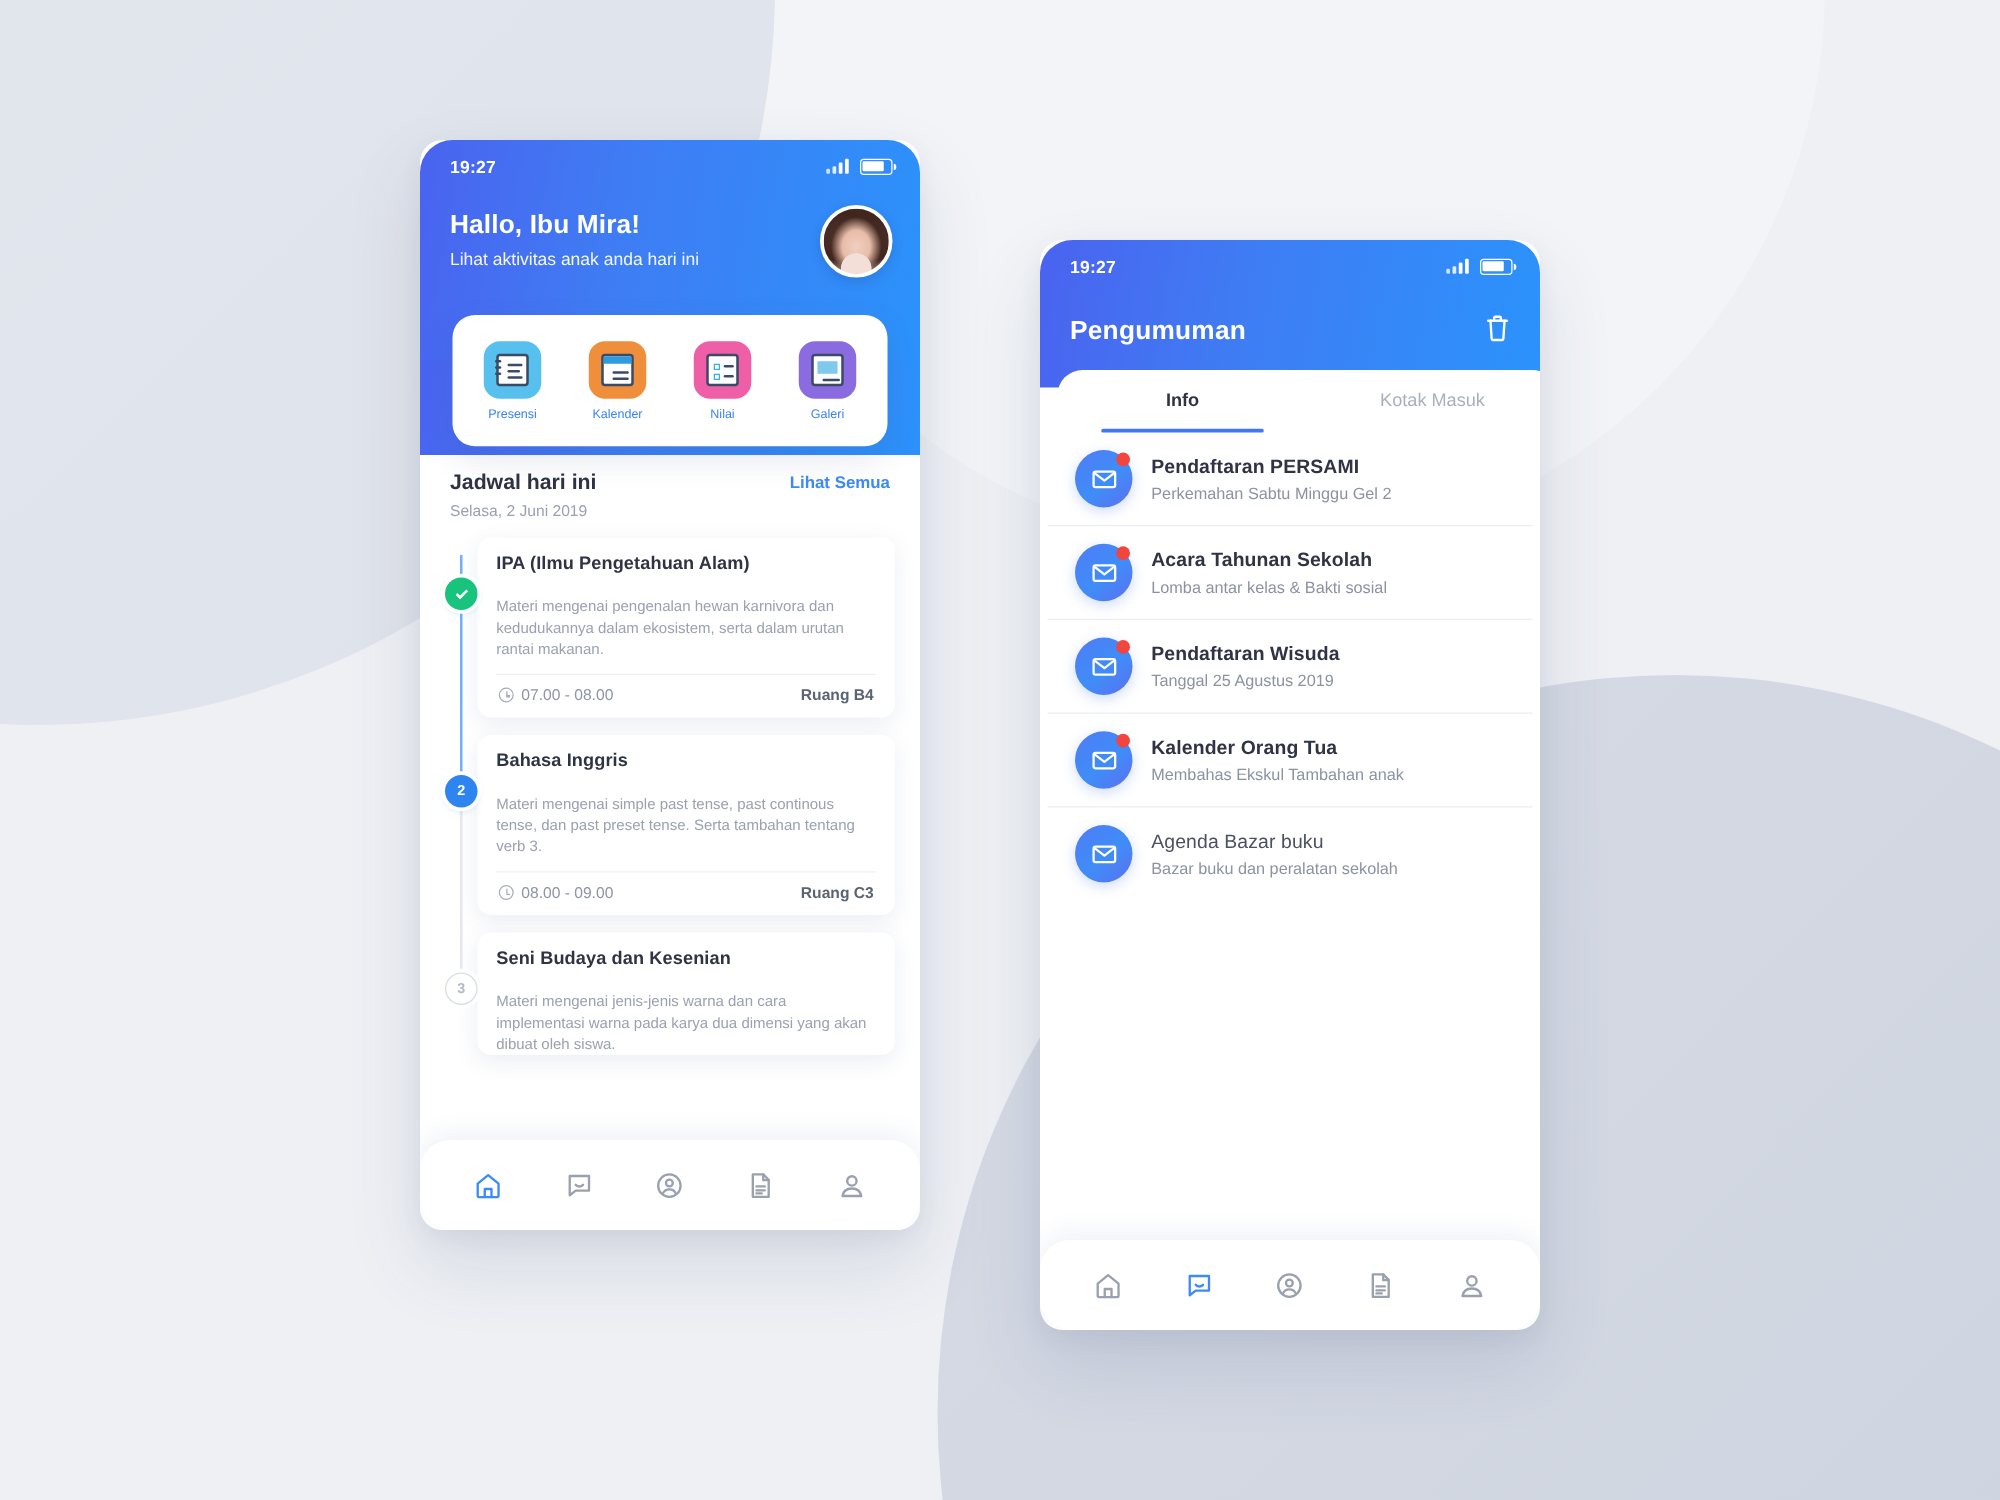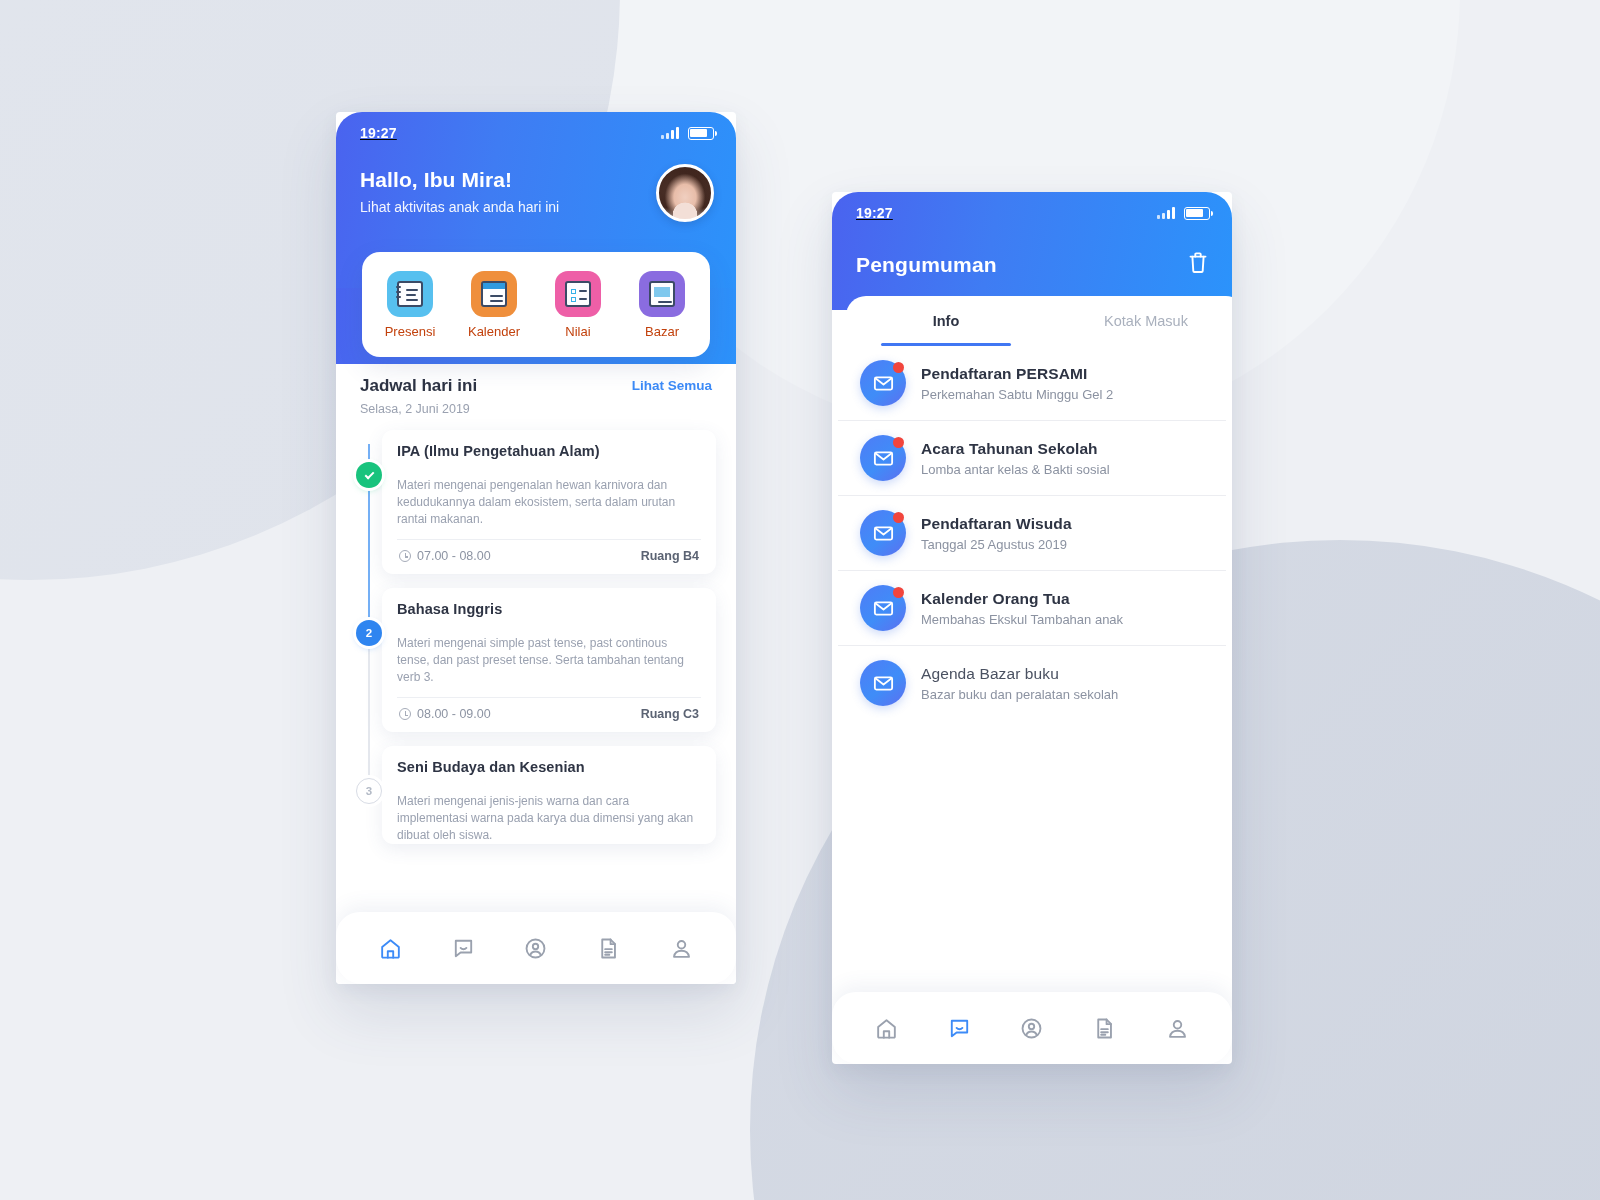--- a/index.html
+++ b/index.html
@@ -34,24 +34,23 @@
   #blob-soft-light {
     width: 900px; height: 900px;
     left: 560px; top: -460px;
     background: #f2f4f7;
   }
 
   
   .phone {
     position: absolute;
     background: #ffffff;
-    border-radius: 4px;
+    border-radius: 18px;
     overflow: hidden;
     box-shadow: 0 28px 60px rgba(64,80,120,0.14), 0 6px 18px rgba(64,80,120,0.07);
-    text-decoration: underline;
   }
   #phone-home      { left: 336px; top: 112px;  width: 400px; height: 872px; }
   #phone-announce  { left: 832px; top: 192px;  width: 400px; height: 872px; }
 
   
   .status-bar {
     position: relative;
     height: 42px;
     display: flex;
     align-items: center;
@@ -126,21 +125,21 @@
   .quick-tile {
     width:46px; height:46px; border-radius:13px; margin:0 auto 7px;
     display:flex; align-items:center; justify-content:center;
     position:relative;
   }
   .quick-tile .glyph {
     width:26px; height:26px; border-radius:3px;
     background:#fdfdff; border:2px solid #3b4a66;
     position:relative; display:block;
   }
-  .quick-label { font-size:13px; color:#c2410c; }
+  .quick-label { font-size:10px; color:#3b82f6; }
 
   .tile-presensi { background:#57c0ef; }
   .tile-kalender { background:#ef8f3c; }
   .tile-nilai    { background:#ee5fa7; }
   .tile-galeri   { background:#8a6ce0; }
 
   
   .glyph .ln { position:absolute; left:7px; height:2px; background:#3b4a66; border-radius:1px; }
   .glyph .ln.a{ top:6px; width:12px; }
   .glyph .ln.b{ top:11px; width:10px; }
@@ -337,21 +336,21 @@
         </div>
         <div class="quick-label">Nilai</div>
       </div>
       <div class="quick-item">
         <div class="quick-tile tile-galeri">
           <span class="glyph">
               <i class="chart"></i>
               <i class="ln c" style="top:18px;width:14px;"></i>
             </span>
         </div>
-        <div class="quick-label">Bazar</div>
+        <div class="quick-label">Galeri</div>
       </div>
     </div>
 
     <div id="schedule">
       <div id="schedule-head">
         <div>
           <div id="schedule-title">Jadwal hari ini</div>
           <div id="schedule-date">Selasa, 2 Juni 2019</div>
         </div>
         <div id="see-all">Lihat Semua</div>

